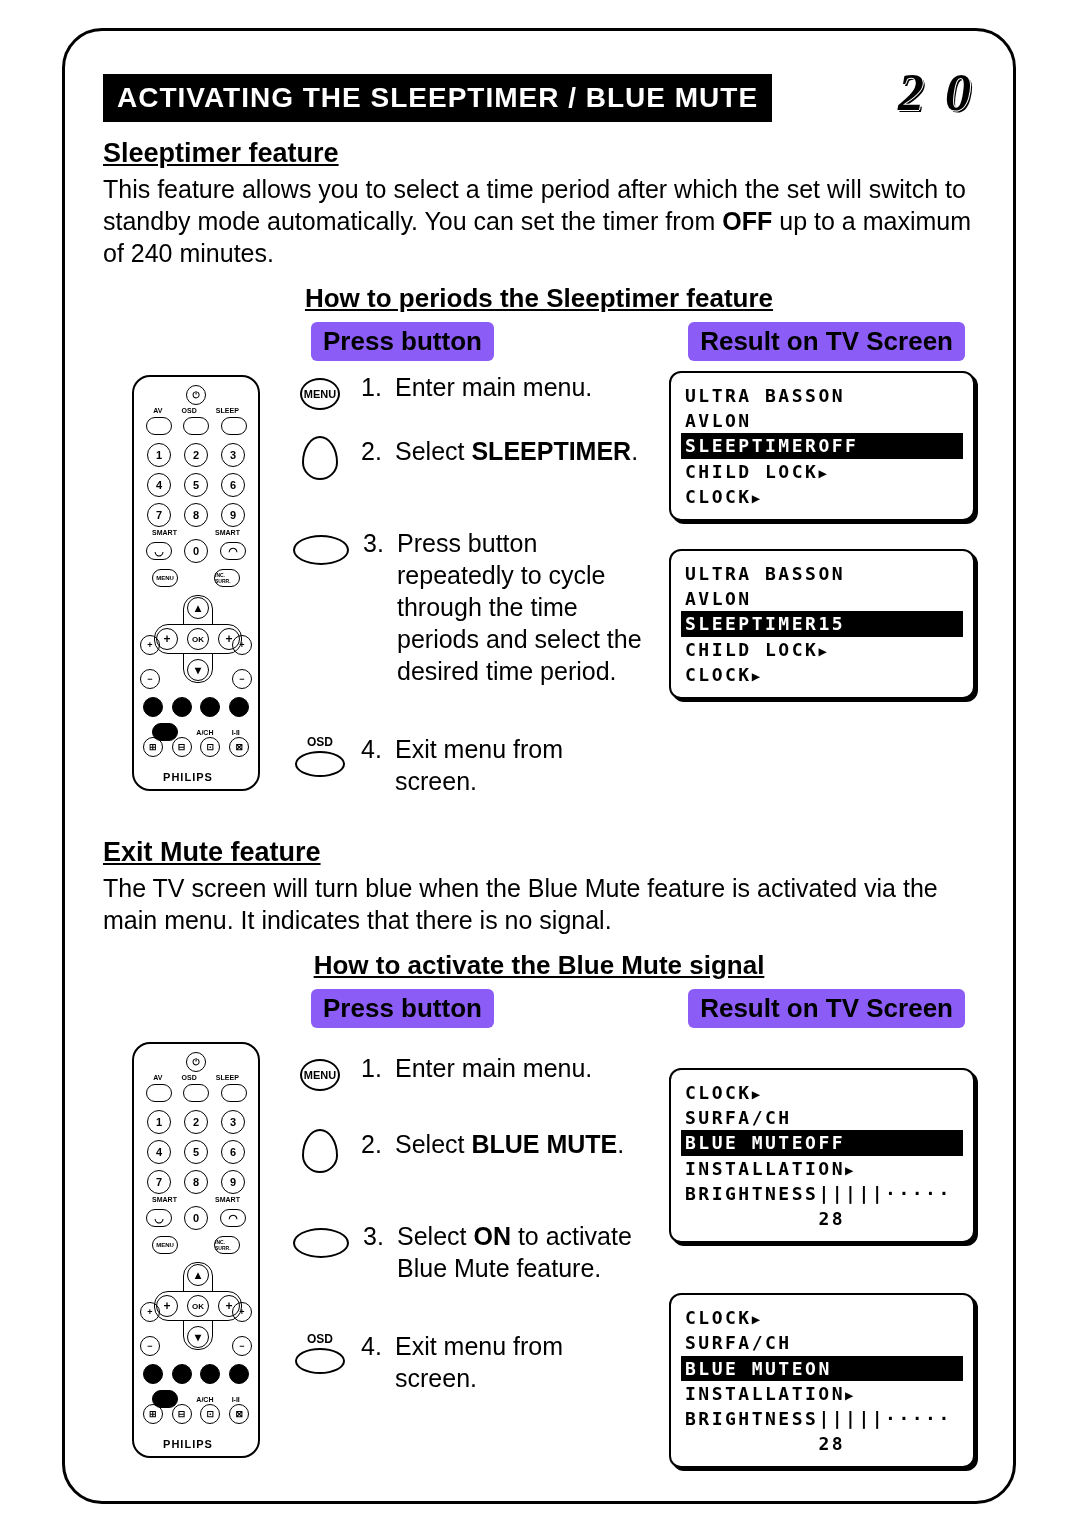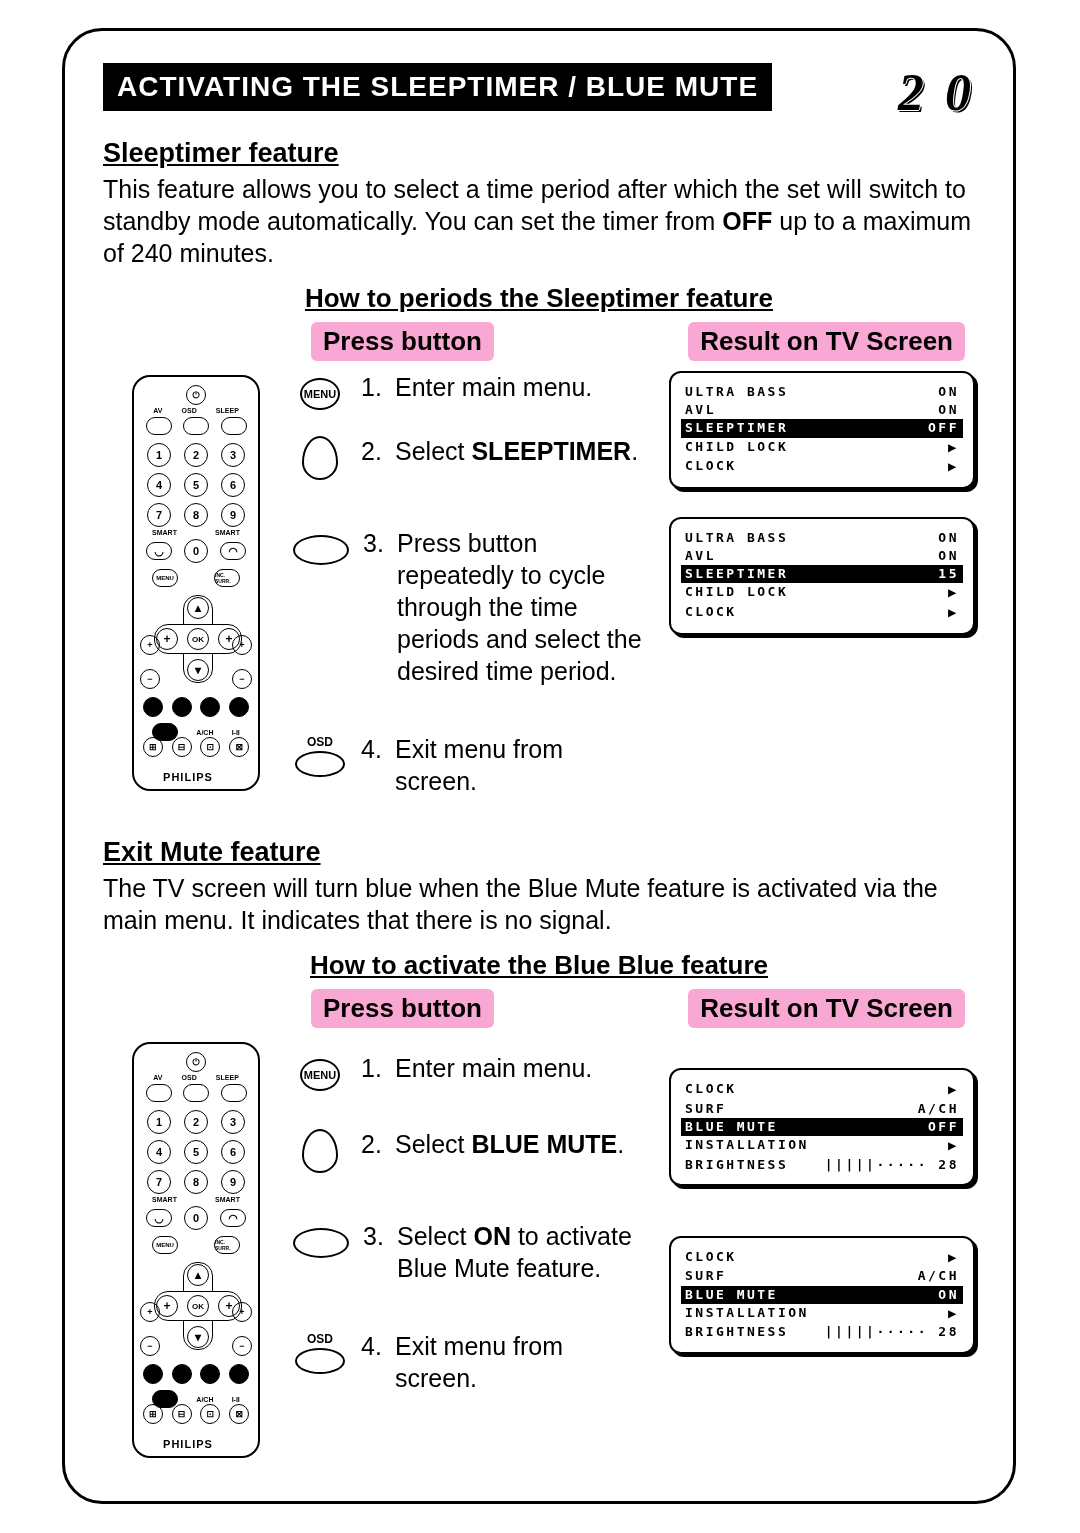--- a/index.html
+++ b/index.html
@@ -1,25 +1,25 @@
 <!DOCTYPE html>
 <html><head>
 <meta charset="utf-8">
 <style>
   *{box-sizing:border-box;margin:0;padding:0}
   body{width:1080px;height:1533px;background:#fff;font-family:Arial,Helvetica,sans-serif;color:#000;position:relative}
   .page{position:absolute;top:28px;left:62px;width:954px;height:1476px;border:3px solid #000;border-radius:40px;padding:32px 38px 38px 38px;overflow:hidden}
-  .hdr{display:flex;align-items:flex-start;justify-content:space-between;margin-bottom:6px}
+  .hdr{display:flex;align-items:flex-end;justify-content:space-between;margin-bottom:6px}
   .hdr-title{background:#000;color:#fff;font-weight:bold;font-size:28px;letter-spacing:1px;padding:8px 14px 8px 14px;font-variant:small-caps}
   .pgnum{font-family:'Brush Script MT','Comic Sans MS',cursive;font-size:52px;font-style:italic;font-weight:bold;text-shadow:1px 0 0 #fff,-1px 0 0 #fff,0 1px 0 #fff,0 -1px 0 #fff,2px 2px 0 #000;letter-spacing:4px}
   .sec-h{font-weight:bold;font-size:27px;text-decoration:underline;margin-top:16px;margin-bottom:4px}
   .body-txt{font-size:25px;line-height:1.28}
   .sub-h{font-weight:bold;font-size:26px;text-decoration:underline;text-align:center;margin:14px 0 8px 0}
   .cols-hdr{display:flex;margin-left:208px}
-  .col-lbl{background:#f9a8d4;border-radius:6px;font-weight:bold;font-size:26px;padding:4px 12px}
+  .col-lbl{background:#8b5cf6;border-radius:6px;font-weight:bold;font-size:26px;padding:4px 12px}
   .col-lbl.result{margin-left:auto;margin-right:10px}
   .grid{display:flex;margin-top:10px}
   .remote-wrap{width:186px;flex:0 0 186px;display:flex;justify-content:center;align-items:flex-start;padding-top:4px}
   .remote{width:128px;height:416px;border:2px solid #000;border-radius:18px;background:#fff;position:relative;font-size:9px;font-weight:bold}
   .remote .r-row{position:absolute;left:0;right:0;display:flex;justify-content:space-evenly;align-items:center}
   .rb{width:24px;height:24px;border:1.5px solid #000;border-radius:50%;display:flex;align-items:center;justify-content:center;font-size:11px}
   .rb.sm{width:20px;height:20px;font-size:9px}
   .rb.ov{width:26px;height:18px;border-radius:10px}
   .rb.bk{background:#000;color:#fff}
   .remote .lbl{font-size:7px;text-align:center;letter-spacing:0}
@@ -33,21 +33,21 @@
   .step{display:flex;gap:14px;align-items:flex-start;margin-bottom:18px}
   .step-icon{flex:0 0 54px;height:46px;display:flex;align-items:center;justify-content:center}
   .icon-oval{width:52px;height:34px;border:2px solid #000;border-radius:50%;display:flex;align-items:center;justify-content:center;font-size:14px;font-weight:bold}
   .icon-oval.sm{width:40px;height:32px;font-size:11px}
   .icon-egg{width:36px;height:44px;border:2px solid #000;border-radius:50% 50% 50% 50% / 60% 60% 40% 40%}
   .icon-wide{width:56px;height:30px;border:2px solid #000;border-radius:50%}
   .step-txt{font-size:25px;line-height:1.28;flex:1;display:flex;gap:8px}
   .step-txt .num{flex:0 0 26px}
   .result-col{flex:1;padding-left:20px}
   .tv{border:2px solid #000;border-radius:12px;padding:10px 14px 10px 14px;background:#fff;box-shadow:3px 3px 0 #000;margin-bottom:28px;position:relative}
-  .tv-row{display:flex;justify-content:space-between;font-family:monospace;font-size:13px;letter-spacing:2.5px;font-weight:bold;line-height:1.4}
+  .tv-row{display:flex;justify-content:flex-start;font-family:monospace;font-size:18px;letter-spacing:2.5px;font-weight:bold;line-height:1.4}
   .tv-row.hl{background:#000;color:#fff;margin:0 -4px;padding:0 4px}
   .tv-row .arrow::after{content:"\25B6";font-size:14px}
   .gap{height:28px}
 </style>
 </head>
 <body>
 
 <div class="page">
 
   <div class="hdr">
@@ -237,21 +237,21 @@
             <span>CLOCK</span>
             <span class="arrow"></span>
           </div>
       </div>
     </div>
   </div>
 
   <div class="sec-h" style="margin-top:22px">Exit Mute feature</div>
   <p class="body-txt">The TV screen will turn blue when the Blue Mute feature is activated via the main menu. It indicates that there is no signal.</p>
 
-  <div class="sub-h">How to activate the Blue Blue feature</div>
+  <div class="sub-h">How to activate the Blue Mute signal</div>
 
   <div class="cols-hdr">
     <div class="col-lbl">Press button</div>
     <div class="col-lbl result">Result on TV Screen</div>
   </div>
 
   <div class="grid">
     <div class="remote-wrap">
       <div class="remote">
         <div class="r-row" style="top:8px;justify-content:center">

